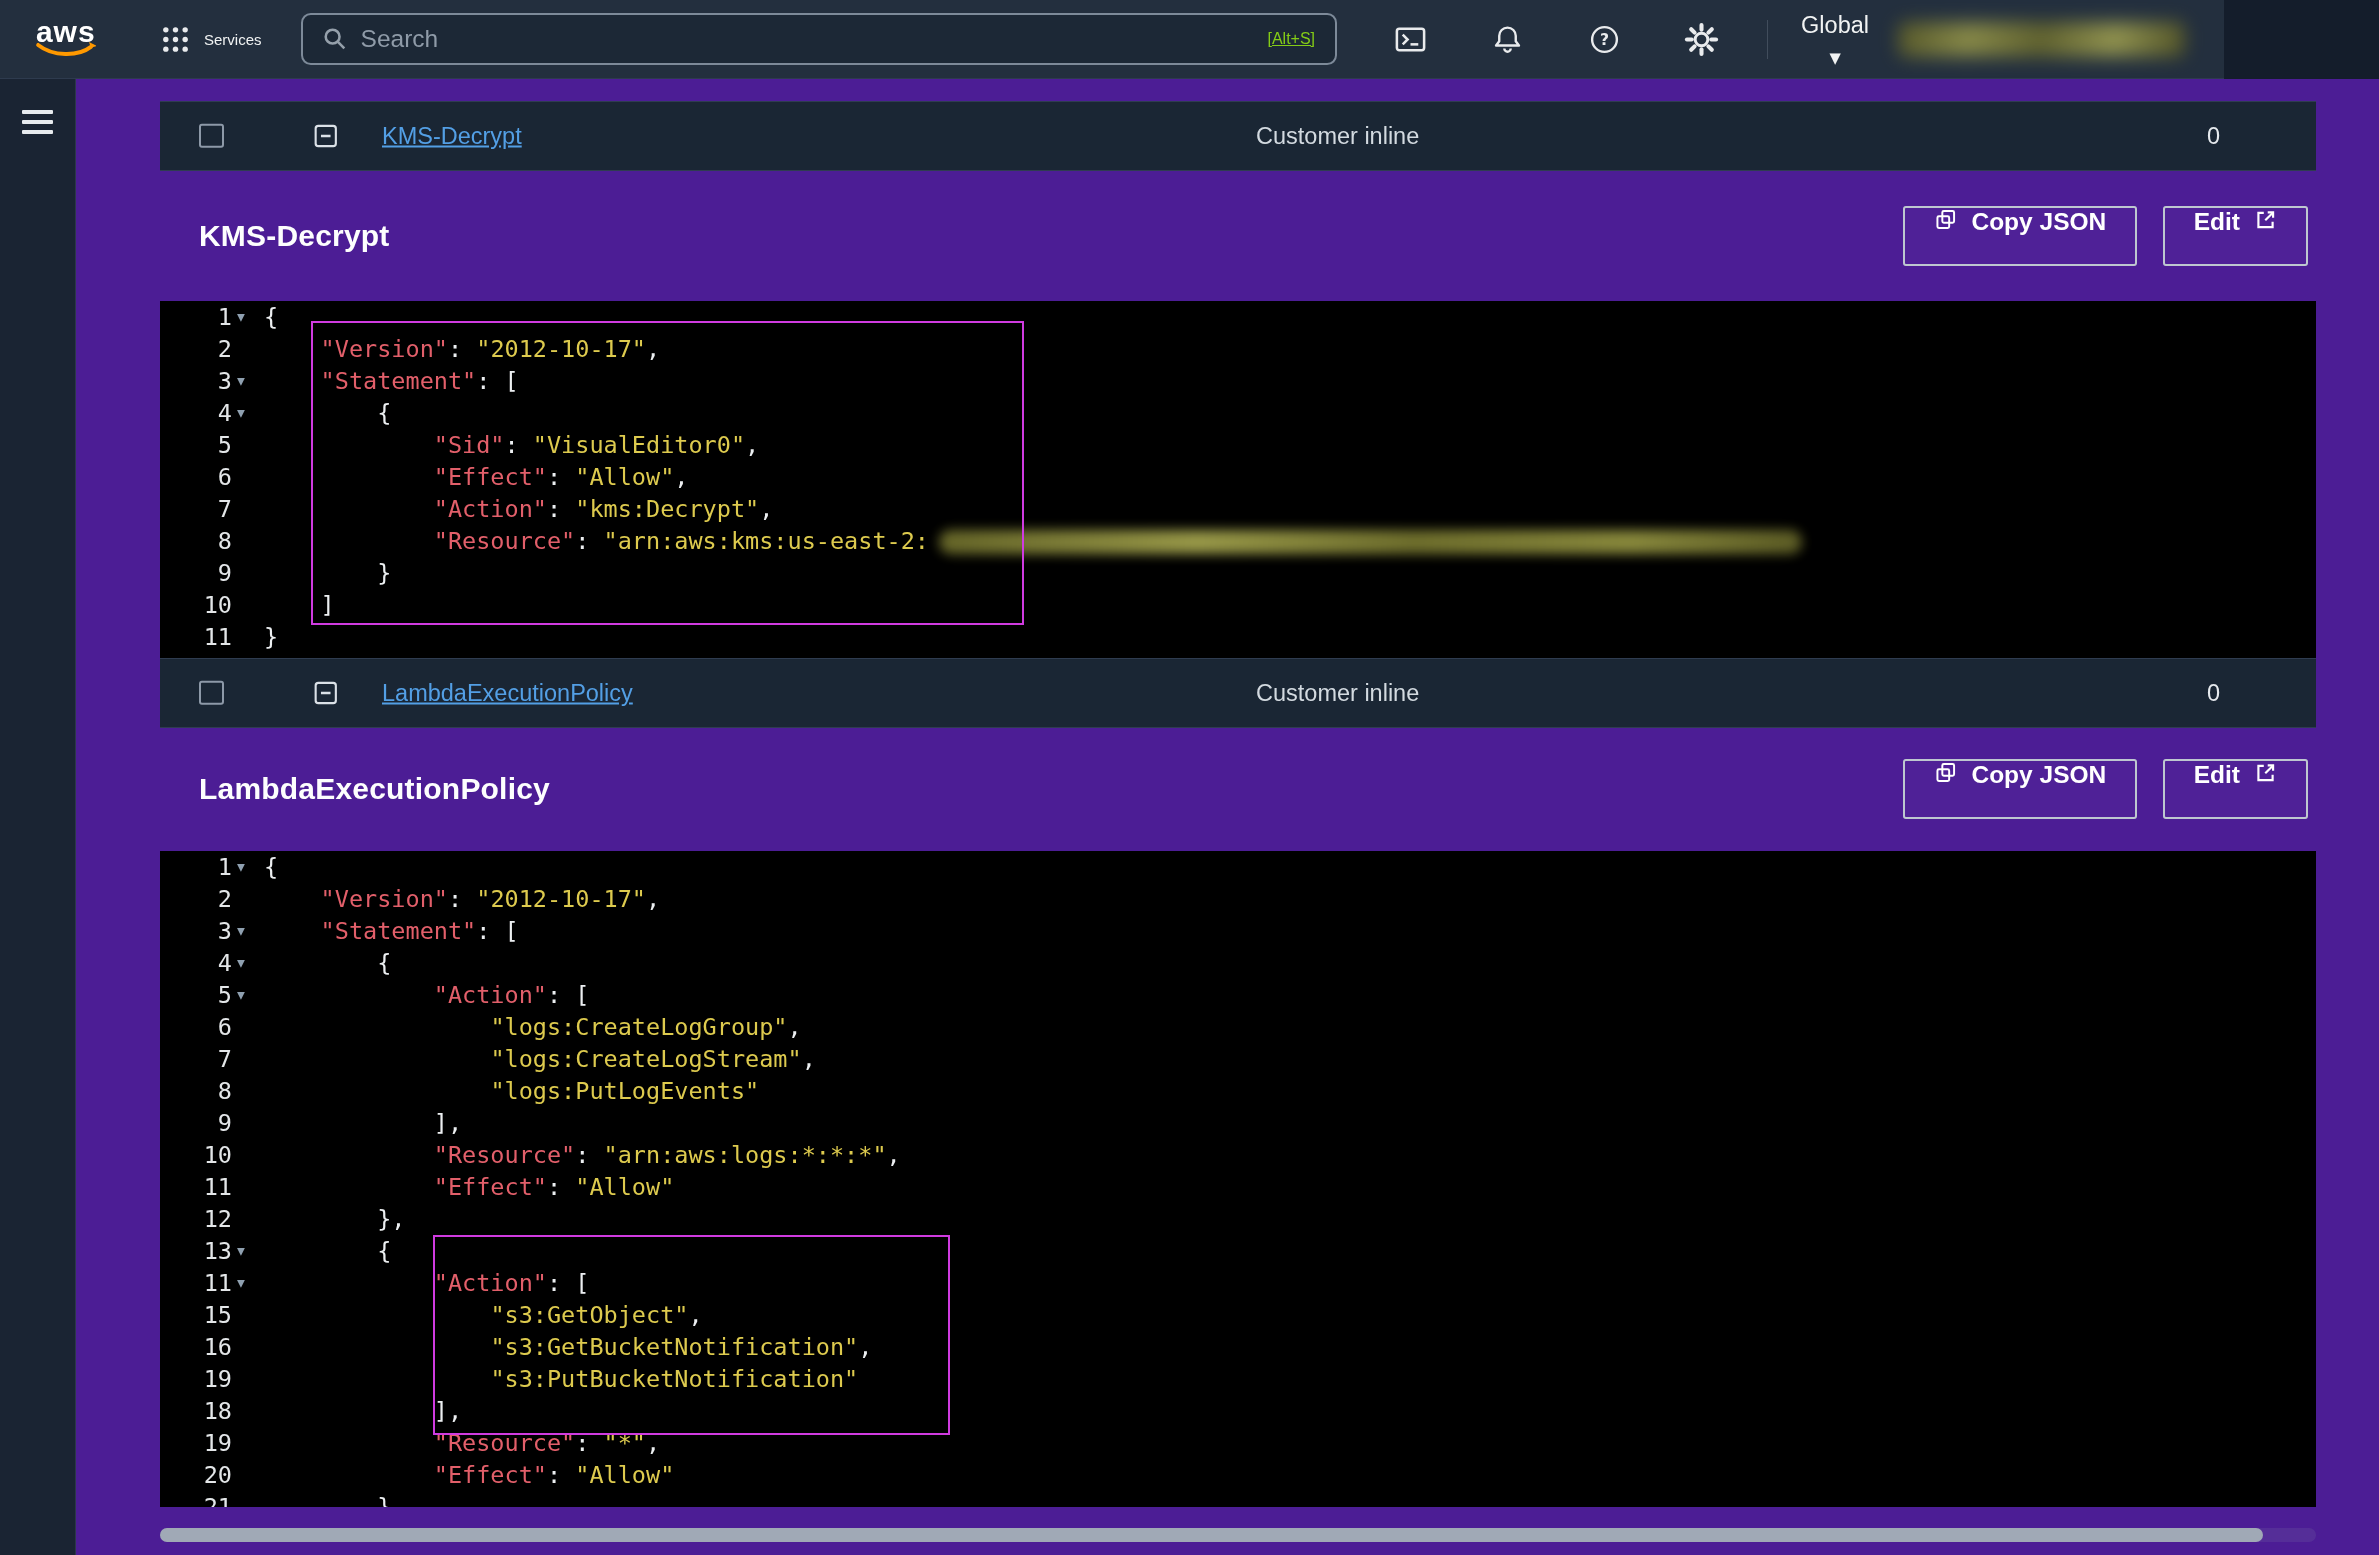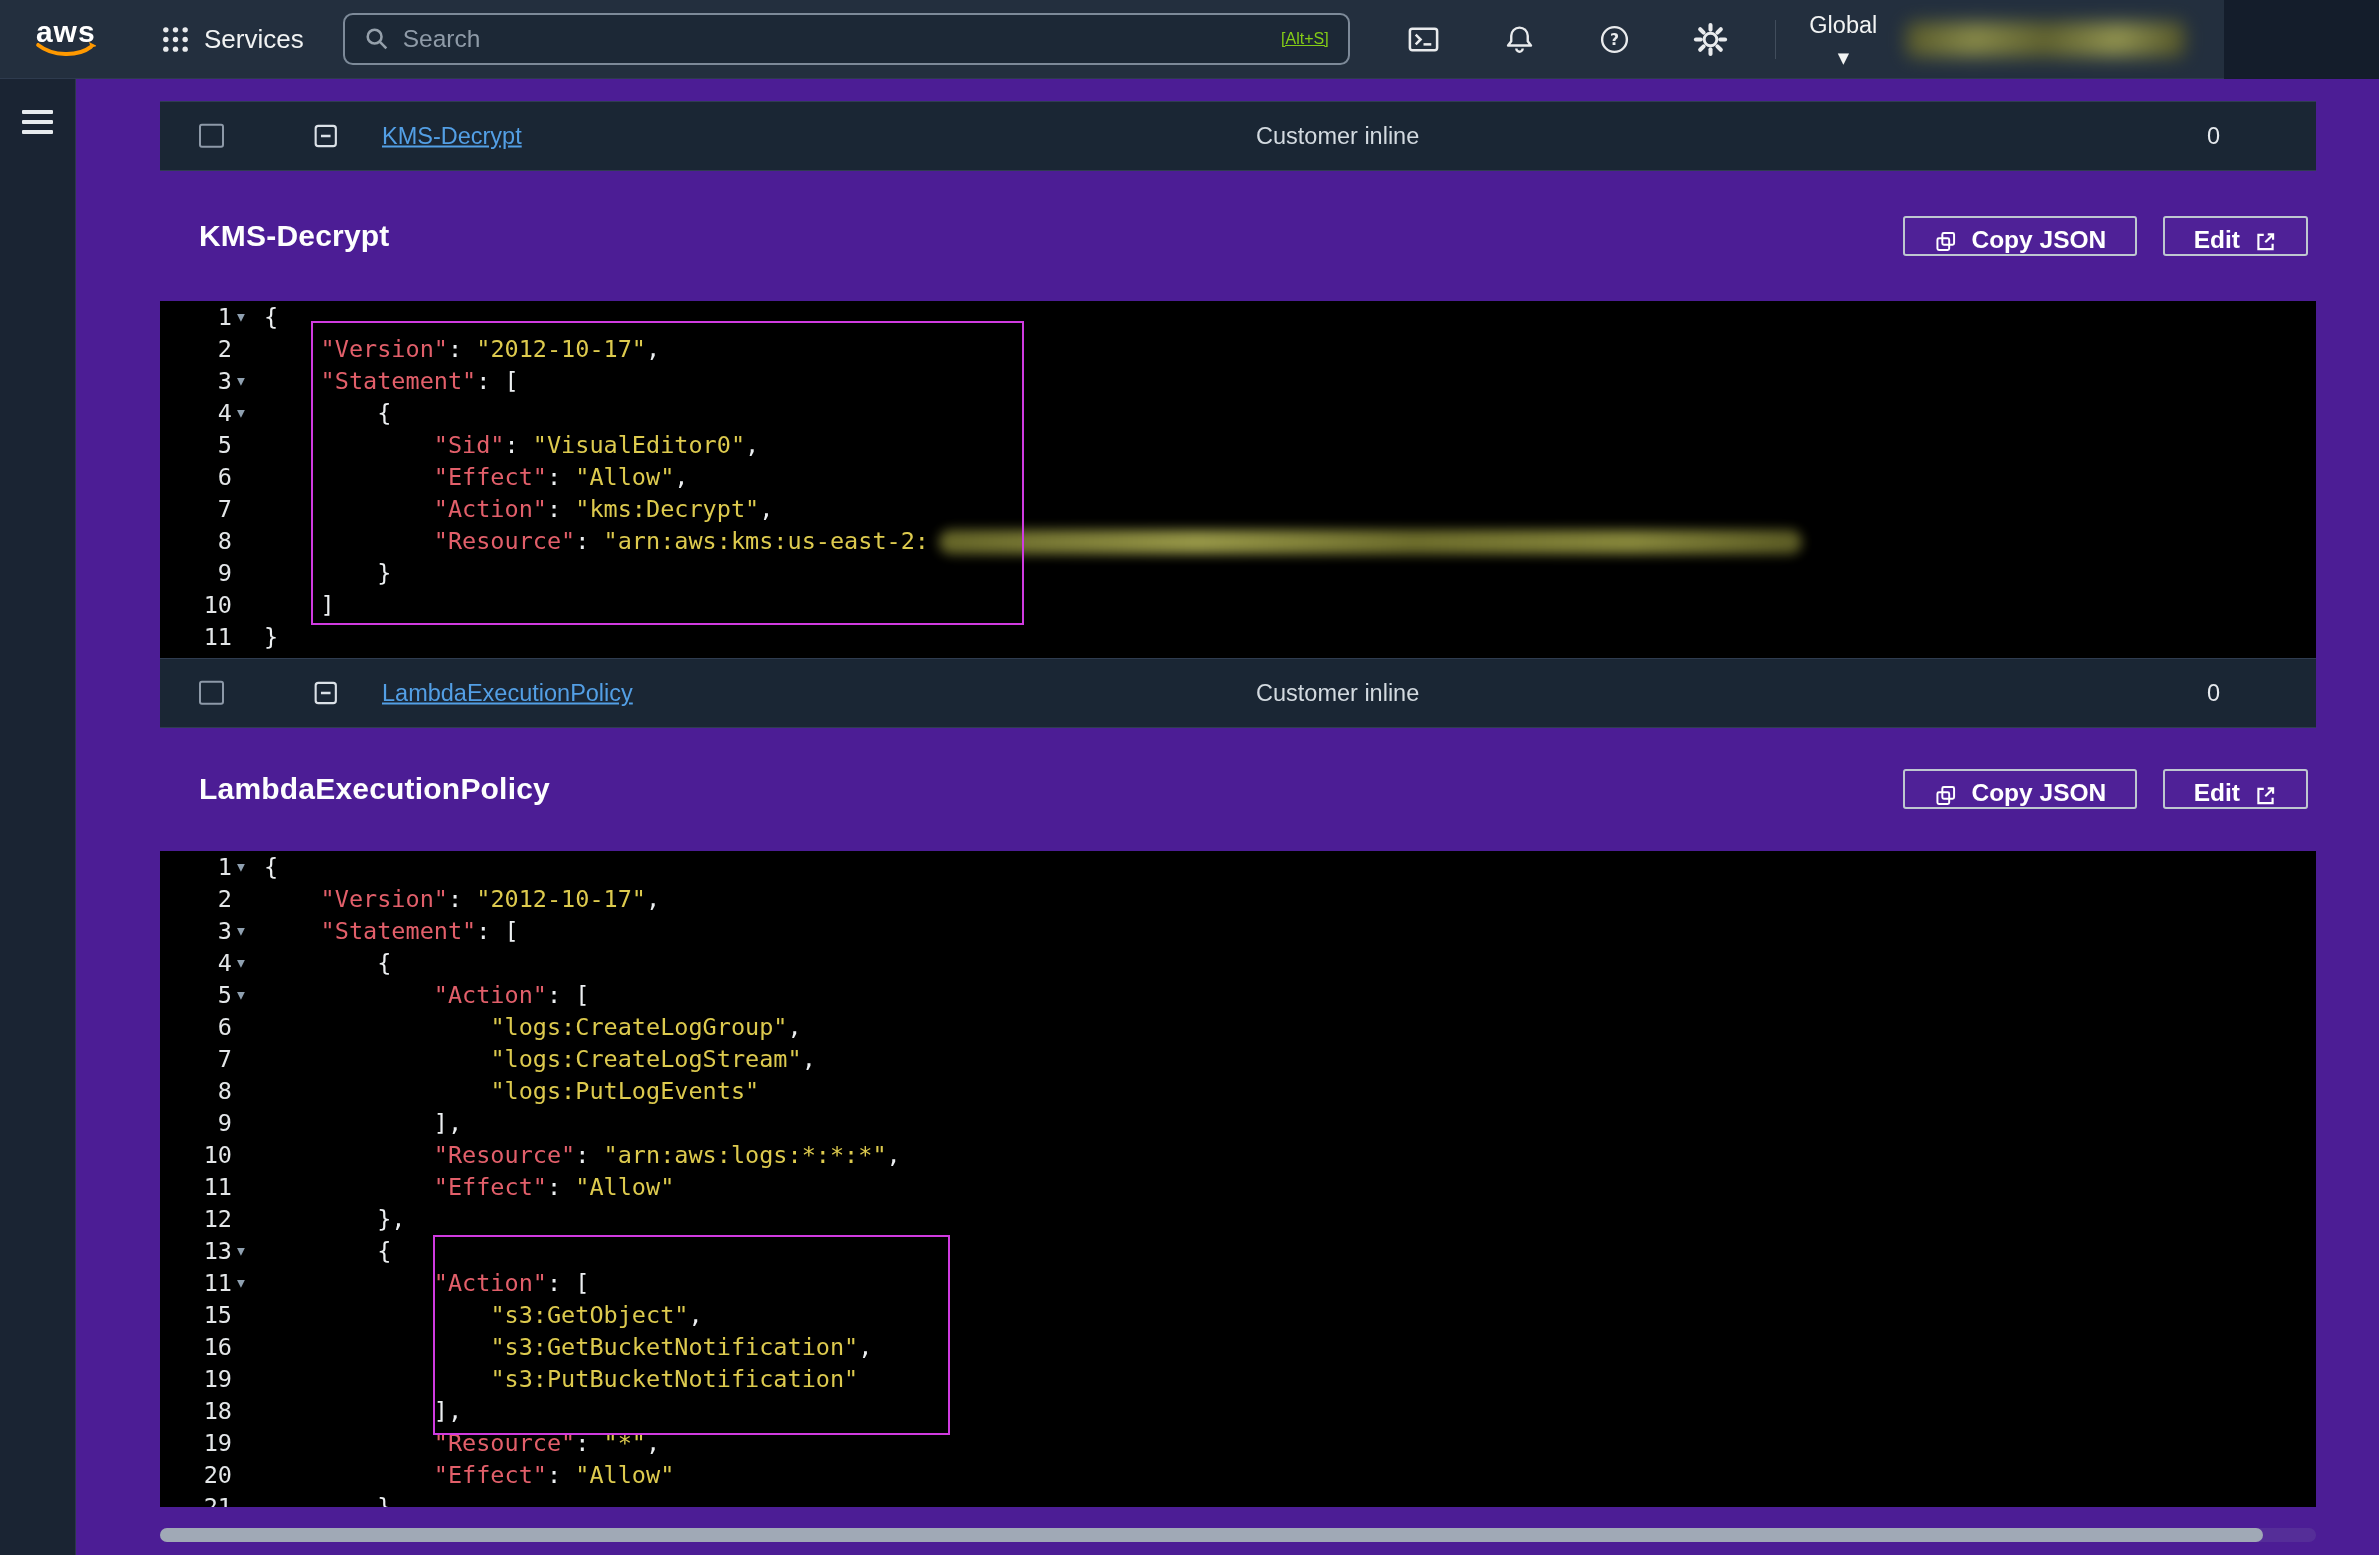--- a/index.html
+++ b/index.html
@@ -15,21 +15,21 @@
   
   .topbar {
     position:absolute; top:0; left:0; width:2224px; height:79px;
     background:#232f3e; border-bottom:1px solid #2e3b4e;
     display:flex; align-items:center; padding:0 21.6px; z-index:20;
   }
   .logo { display:flex; flex-direction:column; align-items:center; margin-left:13.7px; cursor:pointer; }
   .logo-text { font-size:30px; font-weight:700; color:#fff; line-height:25.5px; letter-spacing:1px; }
   .logo .smile { margin-top:-3.9px; }
   .services { display:flex; align-items:center; gap:13.7px; margin-left:65px; cursor:pointer; }
-  .services span { font-size:26px; color:#f1f3f3; }
+  .services span { font-size:15px; color:#f1f3f3; }
   .searchbox {
     display:flex; align-items:center; gap:13px;
     margin-left:39px; width:1061px; height:52px;
     background:#1c2836; border:2px solid #7d8a99; border-radius:9.8px;
     padding:0 19.6px;
   }
   .searchbox input {
     flex:1; background:transparent; border:none; outline:none;
     color:#fff; font-size:24.5px; font-family:"Liberation Sans", sans-serif;
   }
@@ -78,21 +78,21 @@
   .ptype { position:absolute; left:1096px; top:50%; transform:translateY(-50%); color:#d3dae0; font-size:23.5px; }
   .pcount { position:absolute; left:2019px; width:69px; text-align:center; top:50%; transform:translateY(-50%); color:#e6eaee; font-size:23.5px; }
 
   .phead { position:relative; }
   .phead h2 {
     position:absolute; left:39px; top:50%; transform:translateY(-50%);
     font-size:30px; font-weight:700; color:#fdfefe; letter-spacing:0.2px;
   }
   .btns { position:absolute; right:7.8px; top:50%; transform:translateY(-50%); display:flex; gap:25.5px; }
   .btn {
-    display:inline-flex; align-items:flex-end; gap:13.7px; height:40px; padding:0 29px;
+    display:inline-flex; align-items:flex-start; gap:13.7px; height:60px; padding:0 29px;
     background:rgba(255,255,255,0.02); border:2px solid #bec7d0; border-radius:2.9px;
     color:#fff; font-size:24.5px; font-weight:700; font-family:"Liberation Sans", sans-serif; cursor:pointer;
     white-space:nowrap;
   }
 
   
   .editor {
     position:relative; background:#000; overflow:hidden;
     font-family:"DejaVu Sans Mono", monospace; font-size:23.5px;
   }

